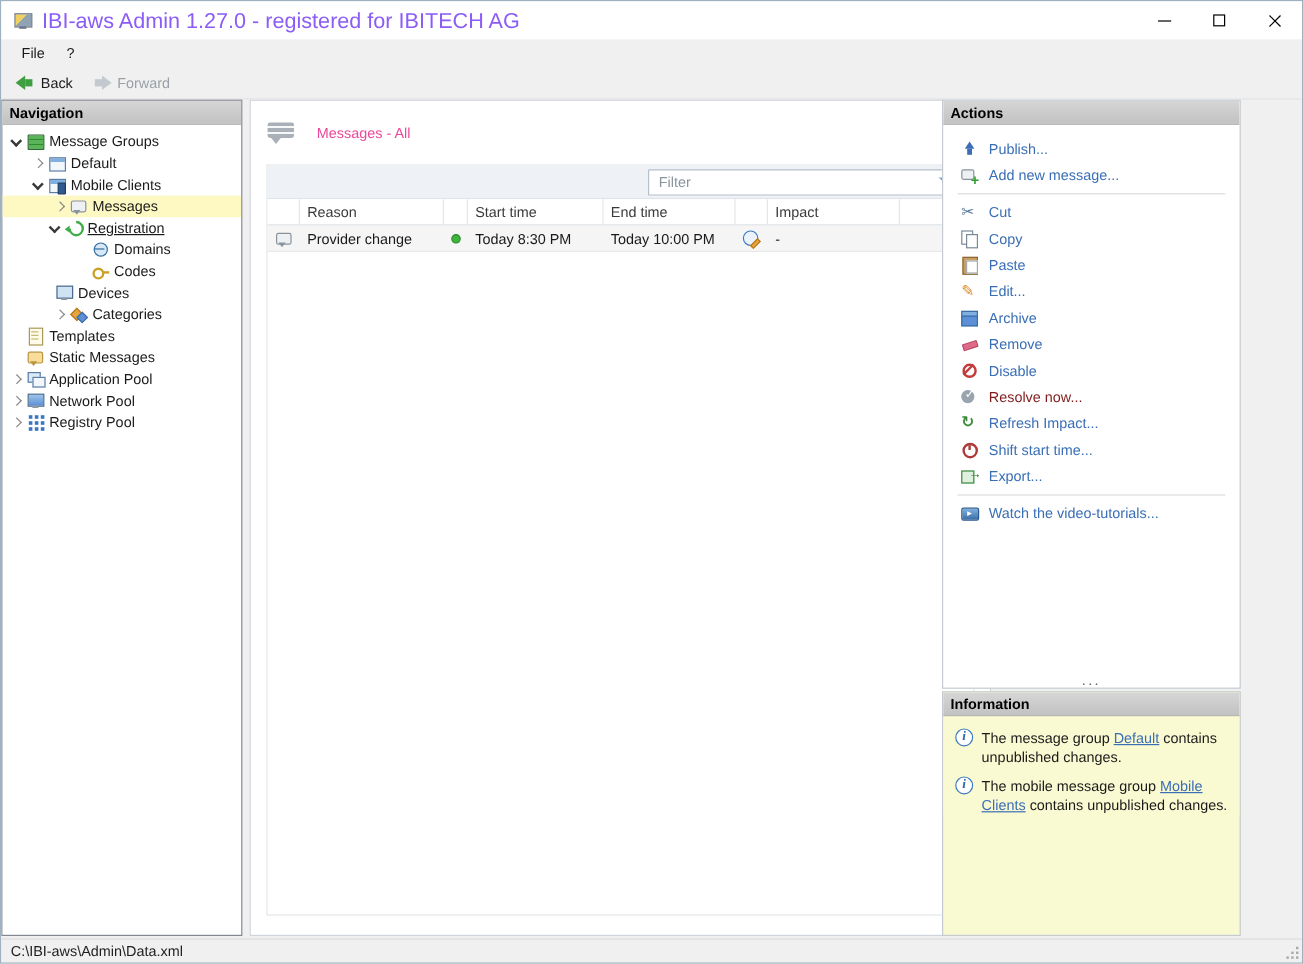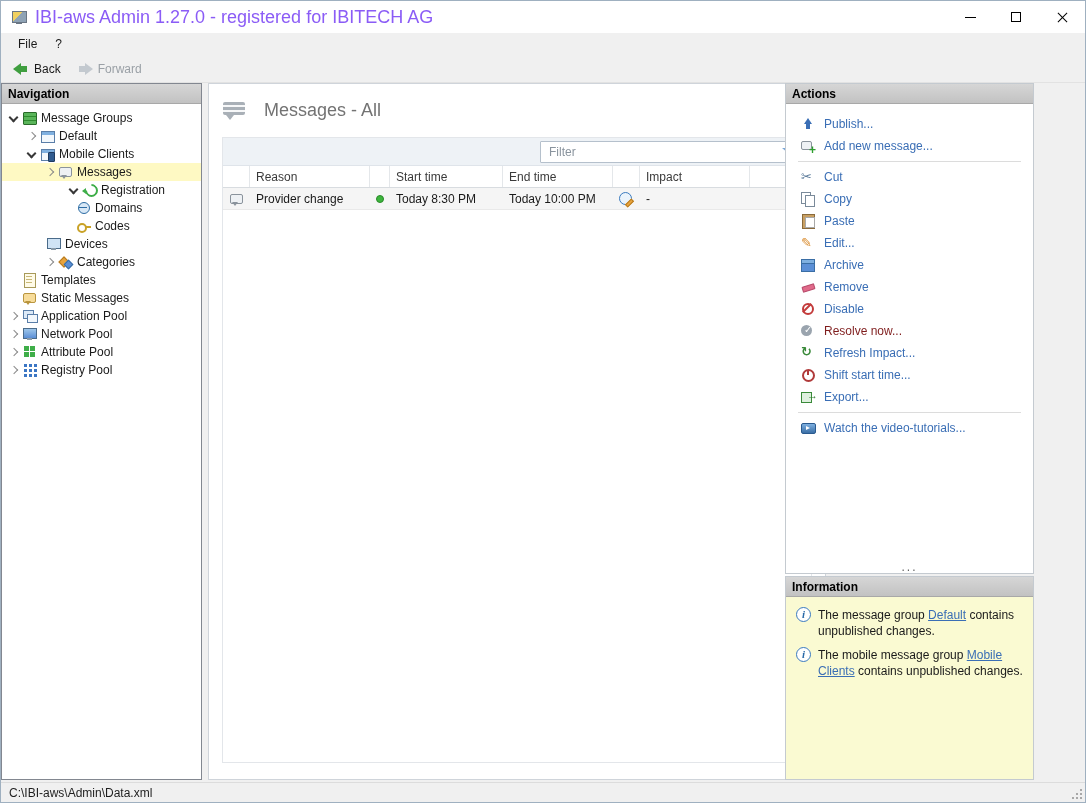--- a/index.html
+++ b/index.html
@@ -88,21 +88,21 @@
   .ti-registry-pool::before { content:""; position:absolute; left:2px; top:2px; width:3px; height:3px; background:#3b76c4;
     box-shadow:5px 0 0 #3b76c4,10px 0 0 #3b76c4,0 5px 0 #3b76c4,5px 5px 0 #3b76c4,10px 5px 0 #3b76c4,0 10px 0 #3b76c4,5px 10px 0 #3b76c4,10px 10px 0 #3b76c4; }
 
   
   .main-panel { position:absolute; left:207px; top:0; width:618px; bottom:2px; background:#fff; border:1px solid #cfd4da; overflow:hidden; }
   .main-header { height:53px; display:flex; align-items:center; padding-left:14px; }
   .big-msg-icon { width:24px; height:20px; position:relative; margin-right:17px; flex:none; }
   .big-msg-icon::before { content:""; position:absolute; left:0; top:1px; width:22px; height:13px;
     background:repeating-linear-gradient(180deg,#a9b0b7 0 3px,#f7f8f9 3px 5px); border-radius:2px; }
   .big-msg-icon::after { content:""; position:absolute; left:3px; top:14px; border-left:4px solid transparent; border-right:4px solid transparent; border-top:5px solid #a9b0b7; }
-  .main-title { font-size:18px; color:#737373; }
+  .main-title { font-size:12px; color:#ec4899; }
 
   .table-wrap { position:absolute; left:13px; right:13px; top:53px; bottom:16px; border:1px solid #e3e6ea; background:#fff; }
   .filter-bar { height:28px; background:#eef2f6; border-bottom:1px solid #dfe4ea; display:flex; align-items:center; }
   .filter-wrap { margin-left:auto; margin-right:9px; position:relative; width:262px; }
   .filter-input { width:100%; height:22px; border:1px solid #b5c0cc; border-radius:1px; padding:2px 26px 2px 8px; font:inherit; color:#333; background:#fff; }
   .filter-input::placeholder { color:#8a949e; }
   .funnel-icon { position:absolute; right:7px; top:6px; width:13px; height:12px; }
   .funnel-icon::before { content:""; position:absolute; left:0; top:1px; border-left:6px solid transparent; border-right:6px solid transparent; border-top:5px solid #7aa7d8; }
   .funnel-icon::after { content:""; position:absolute; left:5px; top:6px; width:2px; height:5px; background:#7aa7d8; }
 
@@ -222,21 +222,21 @@
         <div class="tree-row" style="padding-left: 22px;">
           <span class="chev expanded"></span>
           <span class="ti ti-mobile-clients"></span>
           <span class="tree-label">Mobile Clients</span>
         </div>
         <div class="tree-row selected" style="padding-left: 40px;">
           <span class="chev collapsed"></span>
           <span class="ti ti-messages"></span>
           <span class="tree-label">Messages</span>
         </div>
-        <div class="tree-row" style="padding-left: 64px;">
+        <div class="tree-row" style="padding-left: 36px; text-decoration: underline;">
           <span class="chev expanded"></span>
           <span class="ti ti-registration"></span>
           <span class="tree-label">Registration</span>
         </div>
         <div class="tree-row" style="padding-left: 58px;">
           <span class="chev"></span>
           <span class="ti ti-domains"></span>
           <span class="tree-label">Domains</span>
         </div>
         <div class="tree-row" style="padding-left: 58px;">
@@ -266,25 +266,20 @@
         </div>
         <div class="tree-row" style="padding-left: 4px;">
           <span class="chev collapsed"></span>
           <span class="ti ti-application-pool"></span>
           <span class="tree-label">Application Pool</span>
         </div>
         <div class="tree-row" style="padding-left: 4px;">
           <span class="chev collapsed"></span>
           <span class="ti ti-network-pool"></span>
           <span class="tree-label">Network Pool</span>
-        </div>
-        <div class="tree-row" style="padding-left: 4px;">
-          <span class="chev collapsed"></span>
-          <span class="ti ti-attribute-pool"></span>
-          <span class="tree-label">Attribute Pool</span>
         </div>
         <div class="tree-row" style="padding-left: 4px;">
           <span class="chev collapsed"></span>
           <span class="ti ti-registry-pool"></span>
           <span class="tree-label">Registry Pool</span>
         </div>
       </div>
   </div>
 
   <div class="main-panel">

